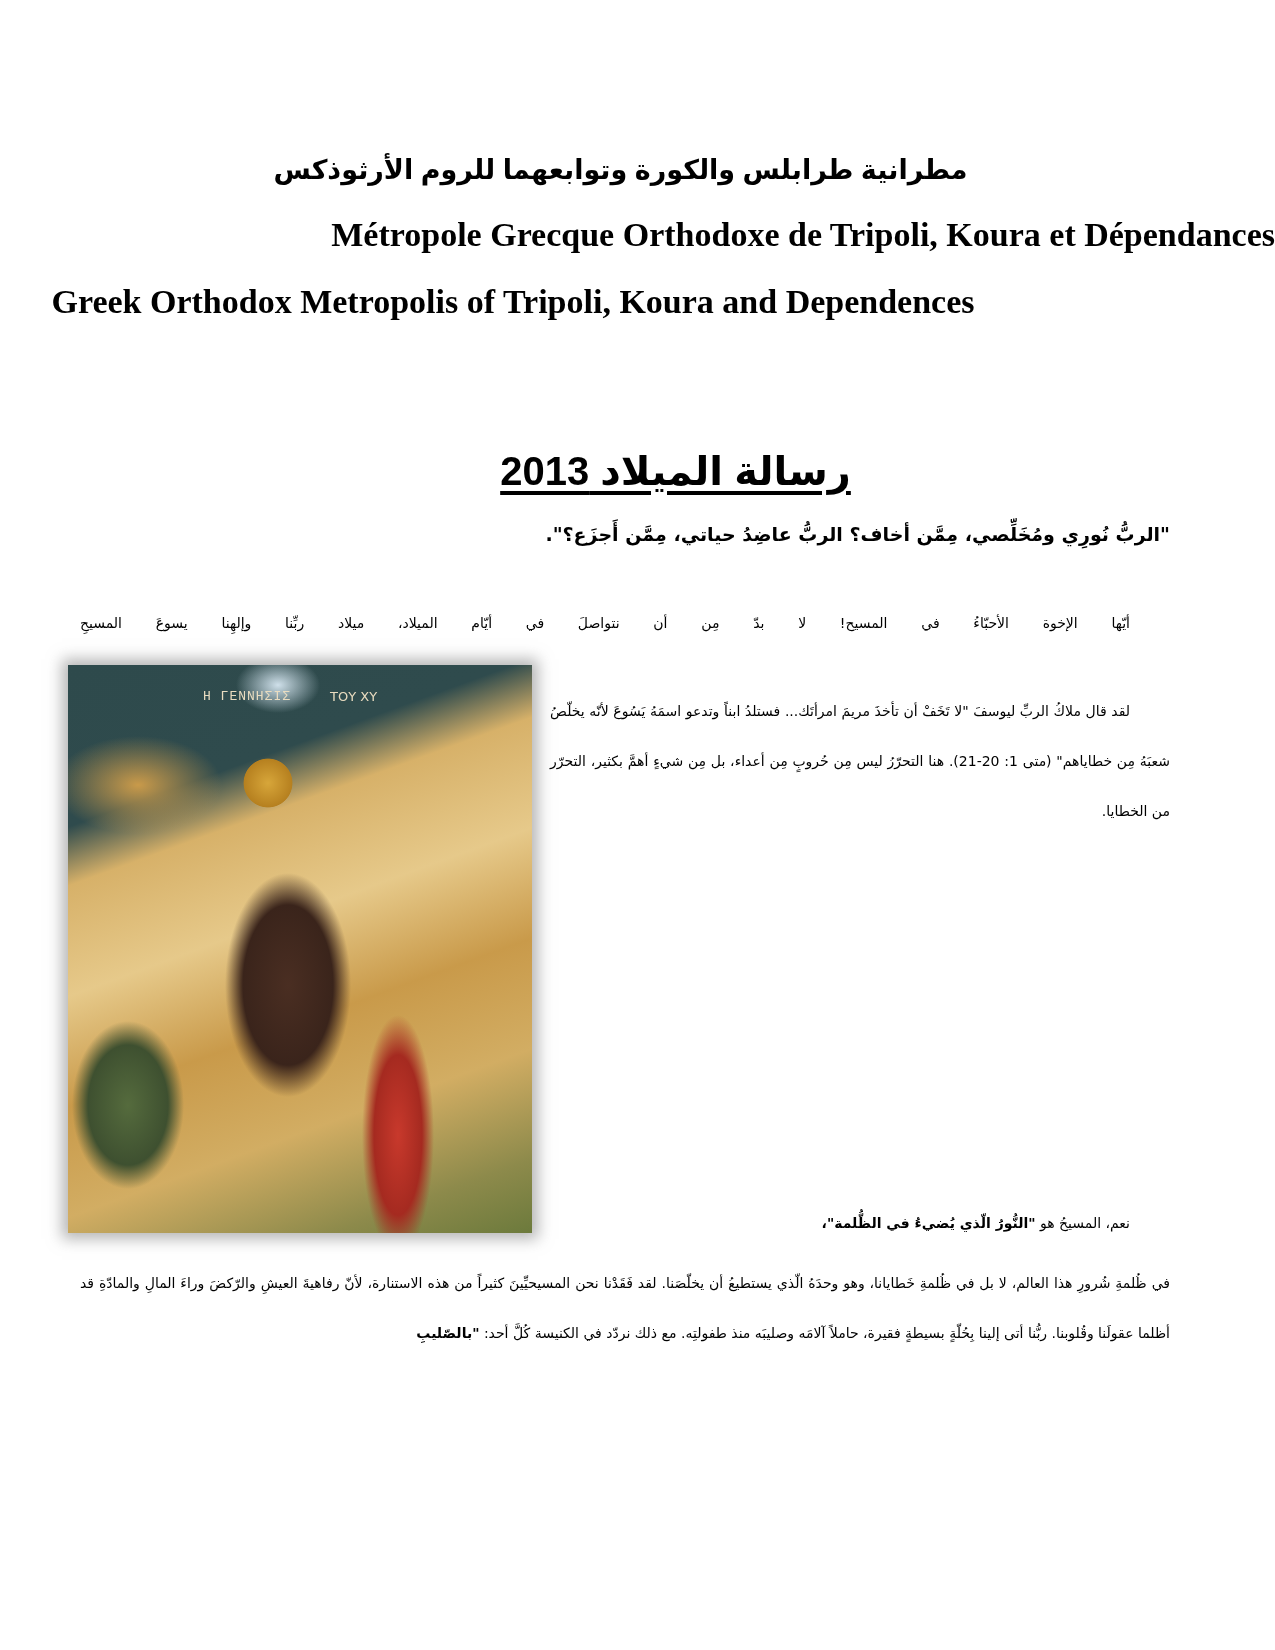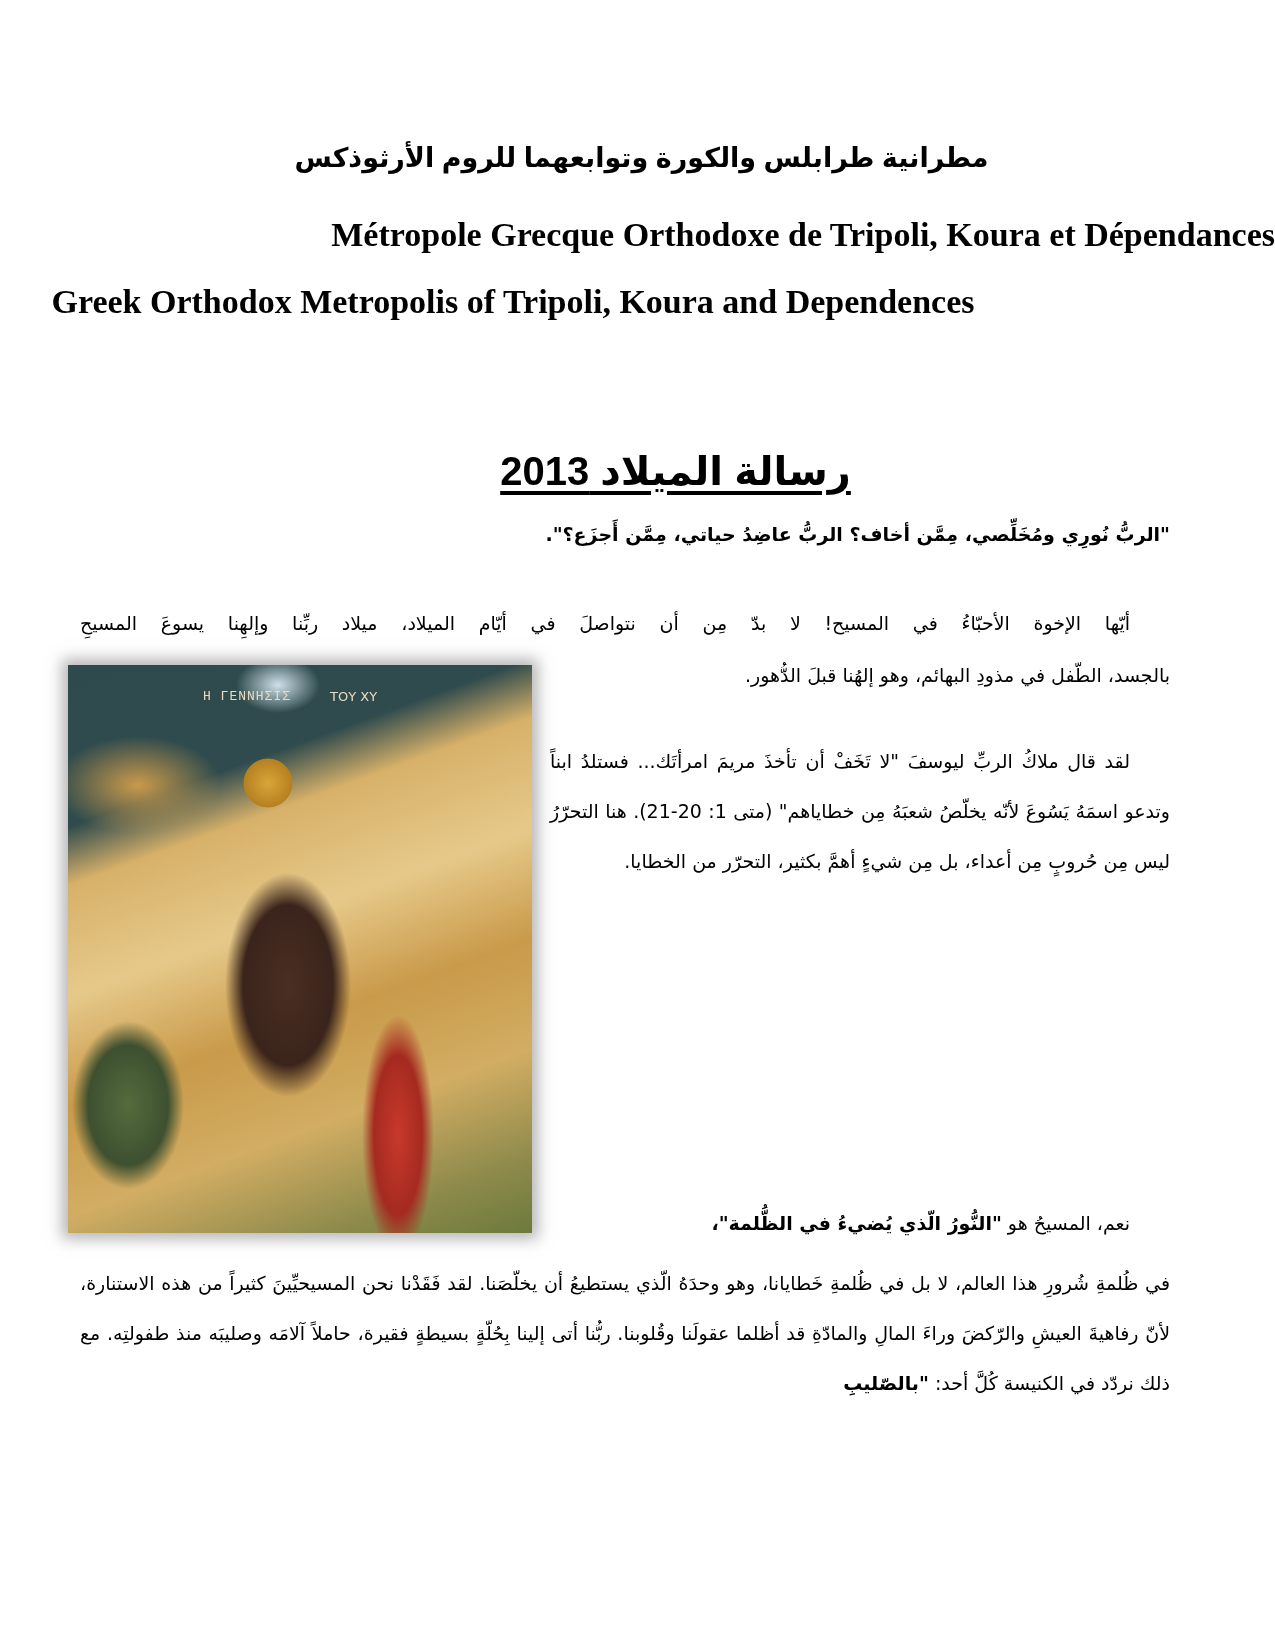--- a/index.html
+++ b/index.html
@@ -1,23 +1,23 @@
 <!DOCTYPE html>
 <html><head>
   <meta charset="utf-8">
   <style>
     html, body { margin: 0; padding: 0; background: #ffffff; }
     body {
       width: 1275px; height: 1650px; position: relative; overflow: hidden;
       font-family: "Liberation Serif", serif; color: #000;
     }
     .header-ar {
-      position: absolute; top: 142px; left: 0; width: 1241px; text-align: center;
+      position: absolute; top: 154px; left: 0; width: 1241px; text-align: center;
       font-family: "Liberation Sans", "DejaVu Sans", sans-serif; font-weight: bold;
-      font-size: 27px; direction: rtl; margin-left: 21px;
+      font-size: 27px; direction: rtl;
     }
     .header-fr {
       position: absolute; top: 216px; left: 0; width: 1275px; text-align: right;
       font-family: "Liberation Serif", serif; font-weight: bold; font-size: 34px;
     }
     .header-en {
       position: absolute; top: 283px; left: 0; width: 1026px; text-align: center;
       font-family: "Liberation Serif", serif; font-weight: bold; font-size: 34px;
     }
     .title {
@@ -27,21 +27,21 @@
       text-underline-offset: 6px;
       margin-left: 38px;
     }
     .epigraph {
       position: absolute; top: 523px; right: 105px; width: 1080px; text-align: right;
       direction: rtl; font-family: "DejaVu Sans", sans-serif; font-weight: bold;
       font-size: 19px;
     }
     .body-text {
       direction: rtl; text-align: justify; font-family: "DejaVu Sans", sans-serif;
-      font-size: 19px; line-height: 50px;
+      font-size: 14px; line-height: 50px;
     }
     .para1-first {
       position: absolute; top: 598px; right: 105px; width: 1090px;
       text-align-last: justify;
     }
     .side-col {
       position: absolute; top: 650px; right: 105px; width: 620px;
     }
     .side-col p { margin: 0; }
     .side-col .gap { height: 36px; }
@@ -84,21 +84,20 @@
 <div class="epigraph">"الربُّ نُورِي ومُخَلِّصي، مِمَّن أخاف؟ الربُّ عاضِدُ حياتي، مِمَّن أَجزَع؟".</div>
 
 <div class="body-text para1-first indent">أيّها الإخوة الأحبّاءُ في المسيح! لا بدّ مِن أن نتواصلَ في أيّام الميلاد، ميلاد ربِّنا وإلهِنا يسوعَ المسيحِ</div>
 
 <div class="icon-figure">
   <span class="icon-caption-left">Η ΓΕΝΝΗΣΙΣ</span>
   <span class="icon-caption-right">ΤΟΥ ΧΥ</span>
 </div>
 
 <div class="body-text side-col">
-  <p>بالجسد، الطّفل في مذودِ البهائم، وهو إلهُنا قبلَ الدُّهور.</p>
   <div class="gap"></div>
   <p class="indent">لقد قال ملاكُ الربِّ ليوسفَ "لا تَخَفْ أن تأخذَ مريمَ امرأتَك... فستلدُ ابناً وتدعو اسمَهُ يَسُوعَ لأنّه يخلّصُ شعبَهُ مِن خطاياهم" (متى 1: 20-21). هنا التحرّرُ ليس مِن حُروبٍ مِن أعداء، بل مِن شيءٍ أهمَّ بكثير، التحرّر من الخطايا.</p>
   <div class="gap"></div>
 </div>
 
 <div class="body-text full-width">
   <p class="indent" style="position:absolute; top:-60px; right:0; width:620px;">
     <span>نعم، المسيحُ هو </span><span class="bold">"النُّورُ الّذي يُضيءُ في الظُّلمة"،</span>
   </p>
   <p>

